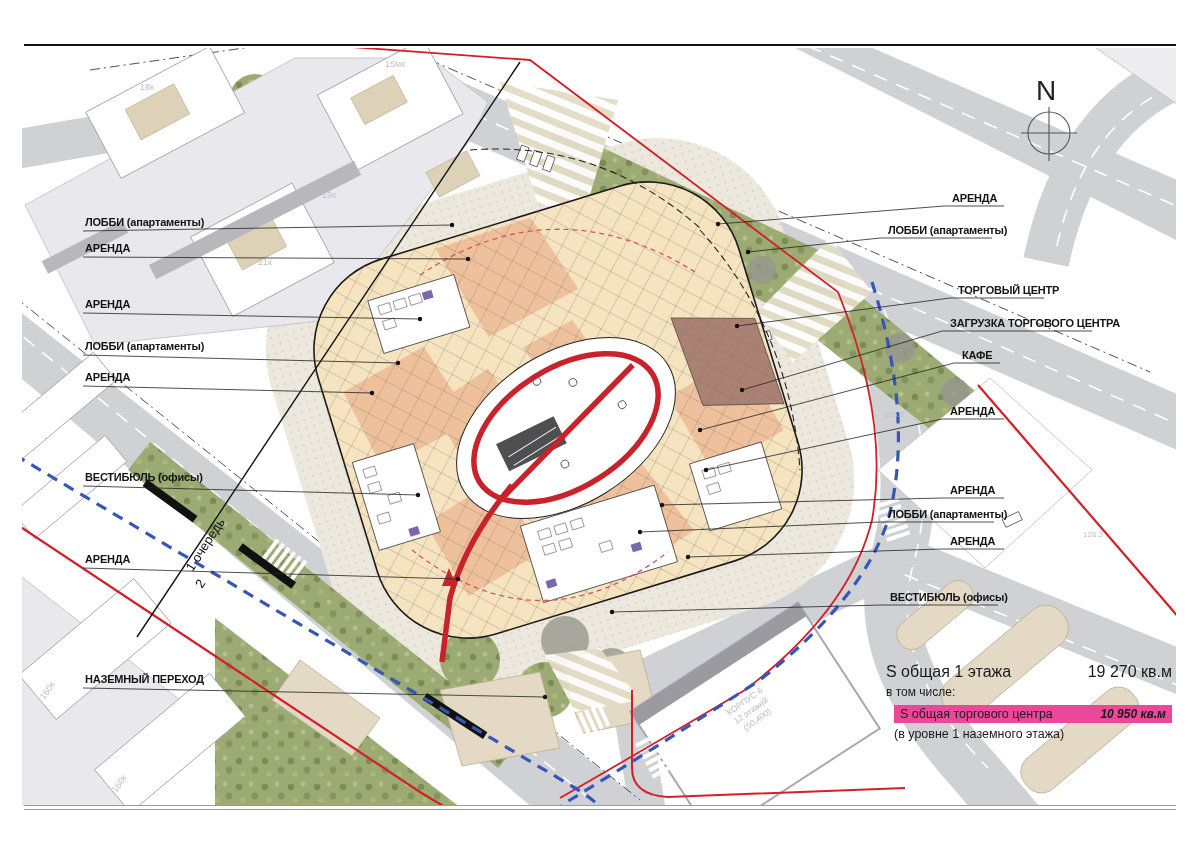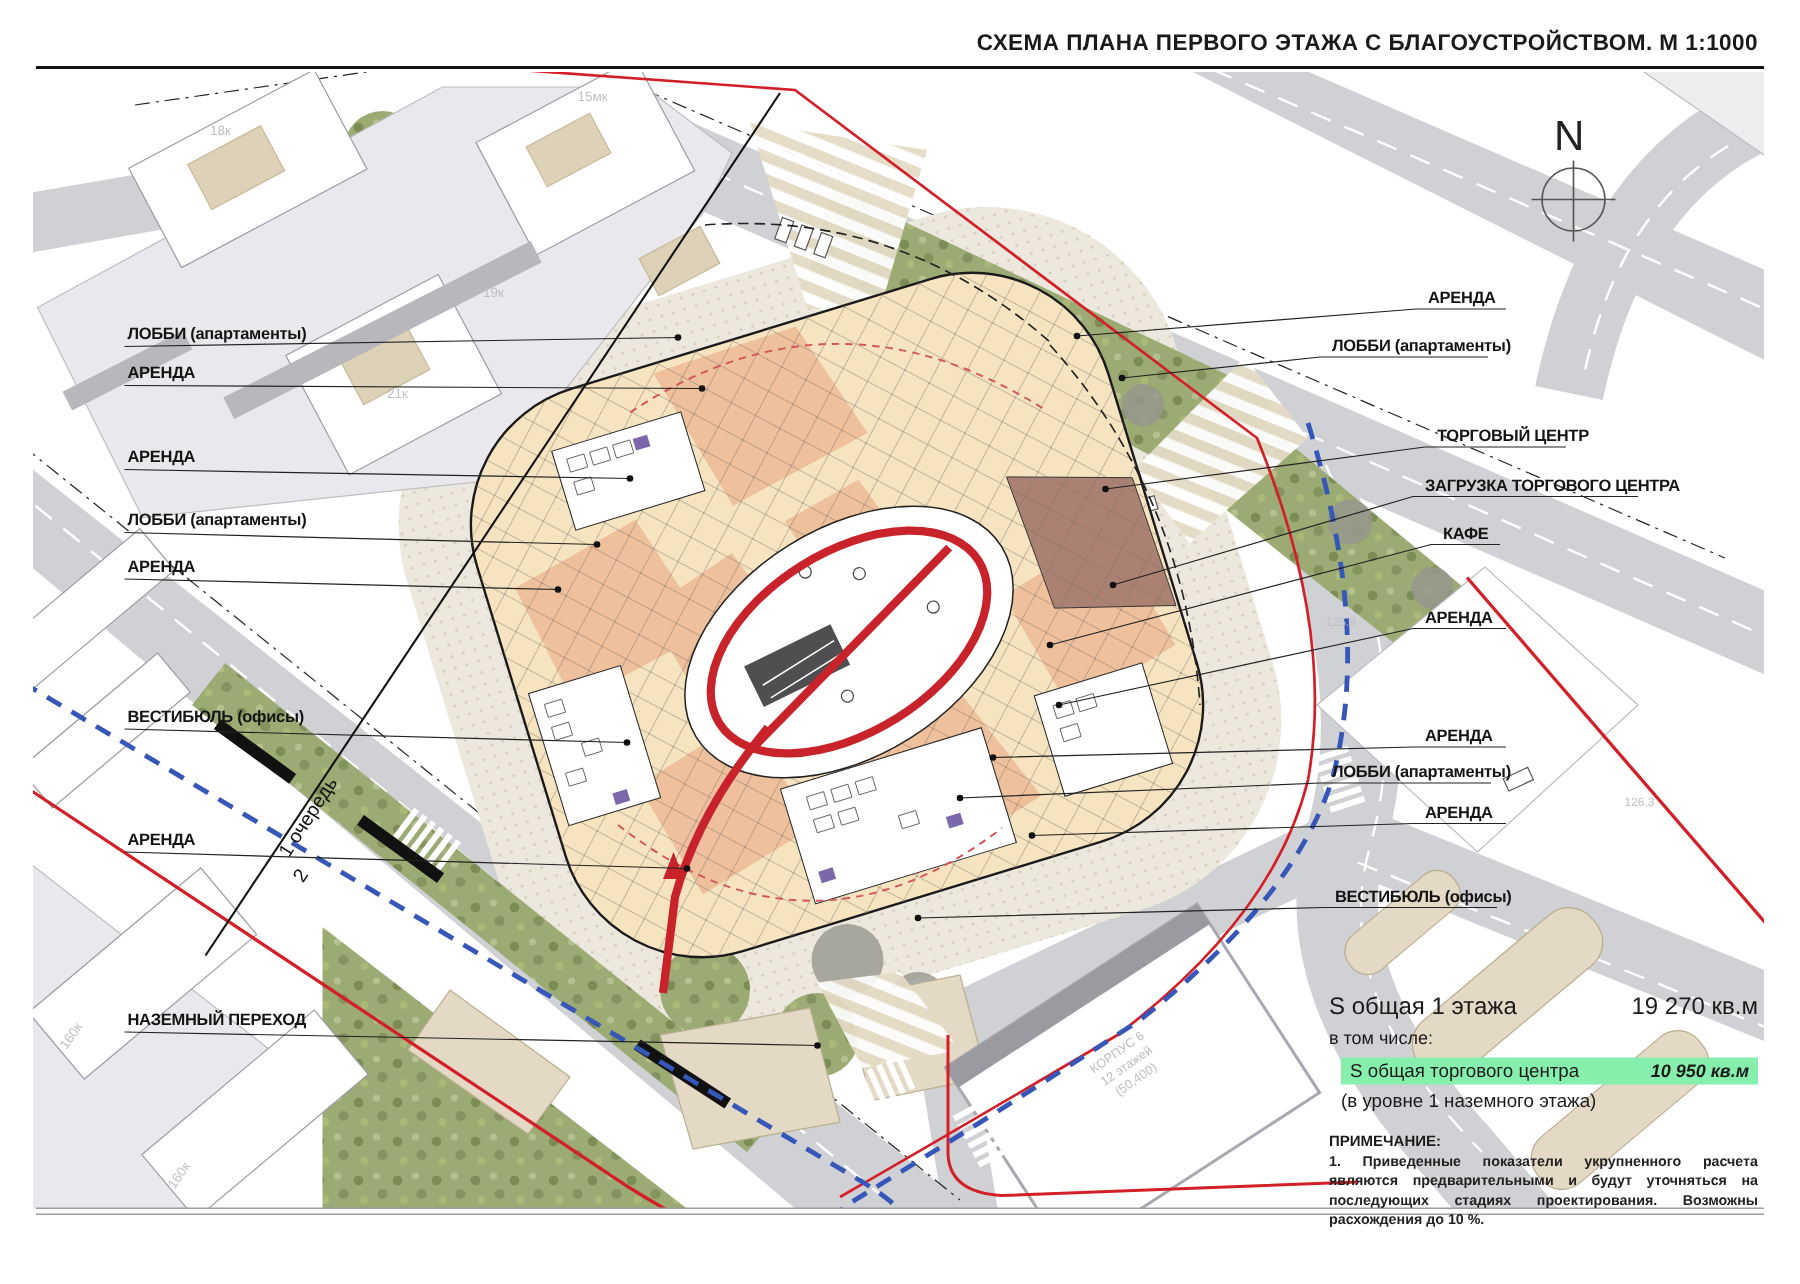--- a/index.html
+++ b/index.html
@@ -10,21 +10,21 @@
   #title-rule{position:absolute;top:44px;left:24px;right:24px;height:2px;background:#141414;}
   #bottom-rule{position:absolute;top:805px;left:24px;right:24px;height:3px;
                border-top:1px solid #9b9ba2;border-bottom:1px solid #9b9ba2;}
   #map{position:absolute;top:0;left:0;}
   
   #tep{position:absolute;left:886px;top:650px;width:286px;}
   #tep .hd{font-size:13.5px;font-weight:bold;letter-spacing:-.2px;}
   #tep .row{display:flex;justify-content:space-between;font-size:16px;margin-top:13px;}
   #tep .sub{font-size:12px;margin-top:4px;}
   #tep .hl{display:flex;justify-content:space-between;align-items:center;margin-top:6px;
-           margin-left:8px;background:#86efac;padding:2px 6px 2px 6px;font-size:12.5px;}
+           margin-left:8px;background:#ec4899;padding:2px 6px 2px 6px;font-size:12.5px;}
   #tep .hl .v{font-weight:bold;font-size:12px;font-style:italic;}
   #tep .hlnote{font-size:12.5px;margin-left:8px;margin-top:4px;}
   #note{position:absolute;left:886px;top:756px;width:286px;}
   #note .nh{font-size:10px;font-weight:bold;}
   #note .nt{font-size:9.5px;font-weight:bold;line-height:1.38;text-align:justify;
             text-align-last:left;color:#222;margin-top:1px;}
   svg text{font-family:"Liberation Sans",sans-serif;}
   .lbl{font-size:11px;font-weight:bold;fill:#141414;letter-spacing:-.2px;}
   .ghost{fill:#bfbfc6;}
 </style>
@@ -411,35 +411,30 @@
       <g>
         <text x="1036" y="100" font-size="28" fill="#222">N</text>
         <circle cx="1049" cy="133" r="21" fill="none" stroke="#555" stroke-width="1.1"></circle>
         <line x1="1021" y1="133" x2="1077" y2="133" stroke="#555" stroke-width="1.1"></line>
         <line x1="1049" y1="107" x2="1049" y2="161" stroke="#555" stroke-width="1.1"></line>
       </g>
 
     </g>
   </svg>
 
-  <div id="sheet-title">СХЕМА ПЛАНА ПЕРВОГО ЭТАЖА С БЛАГОУСТРОЙСТВОМ. М 1:1000</div>
   <div id="title-rule"></div>
   <div id="bottom-rule"></div>
 
   <div id="tep">
     <div class="row">
       <span>S общая 1 этажа</span>
       <span>19 270 кв.м</span>
     </div>
     <div class="sub">в том числе:</div>
     <div class="hl">
       <span>S общая торгового центра</span>
       <span class="v">10 950 кв.м</span>
     </div>
     <div class="hlnote">(в уровне 1 наземного этажа)</div>
   </div>
 
-  <div id="note">
-    <div class="nh">ПРИМЕЧАНИЕ:</div>
-    <div class="nt">1. Приведенные показатели укрупненного расчета являются предварительными и будут уточняться на последующих стадиях проектирования. Возможны расхождения до 10 %.</div>
-  </div>
 
 </div>
 
 </body></html>

